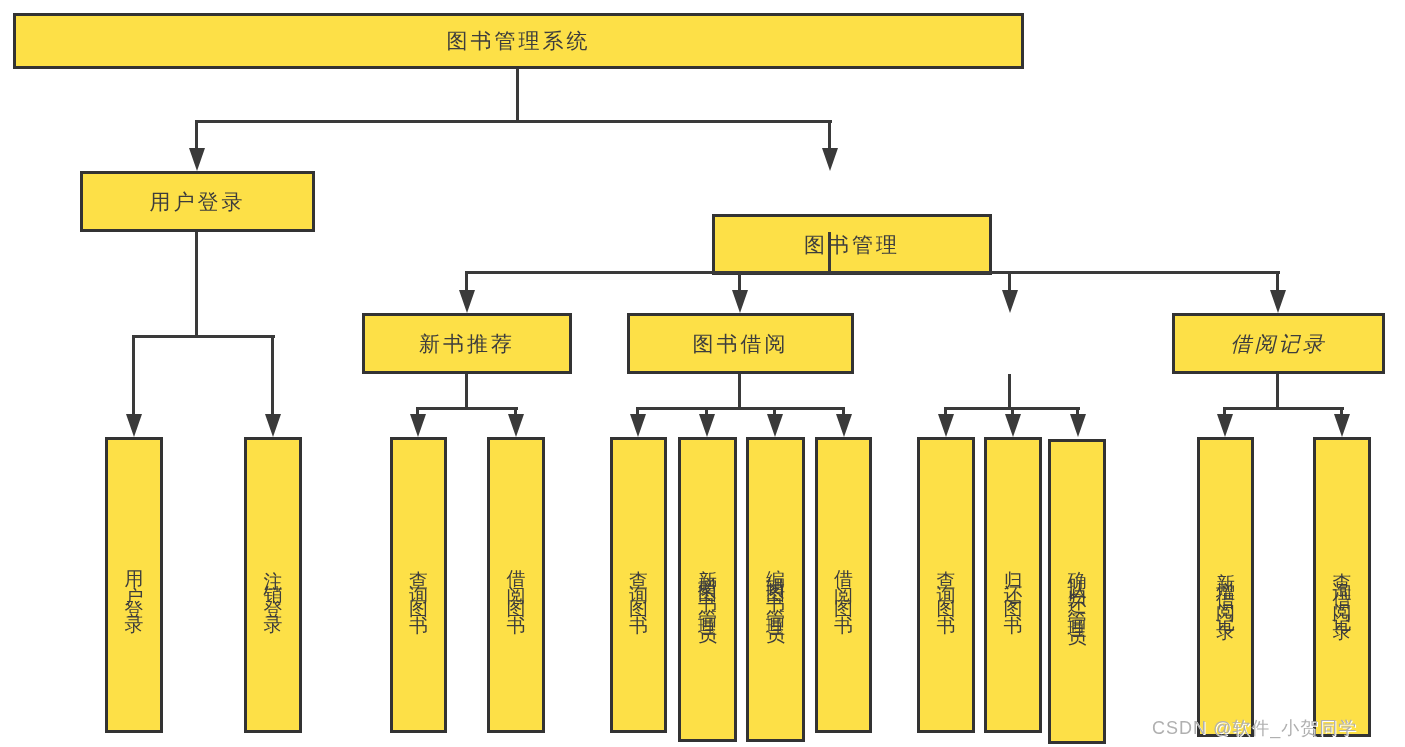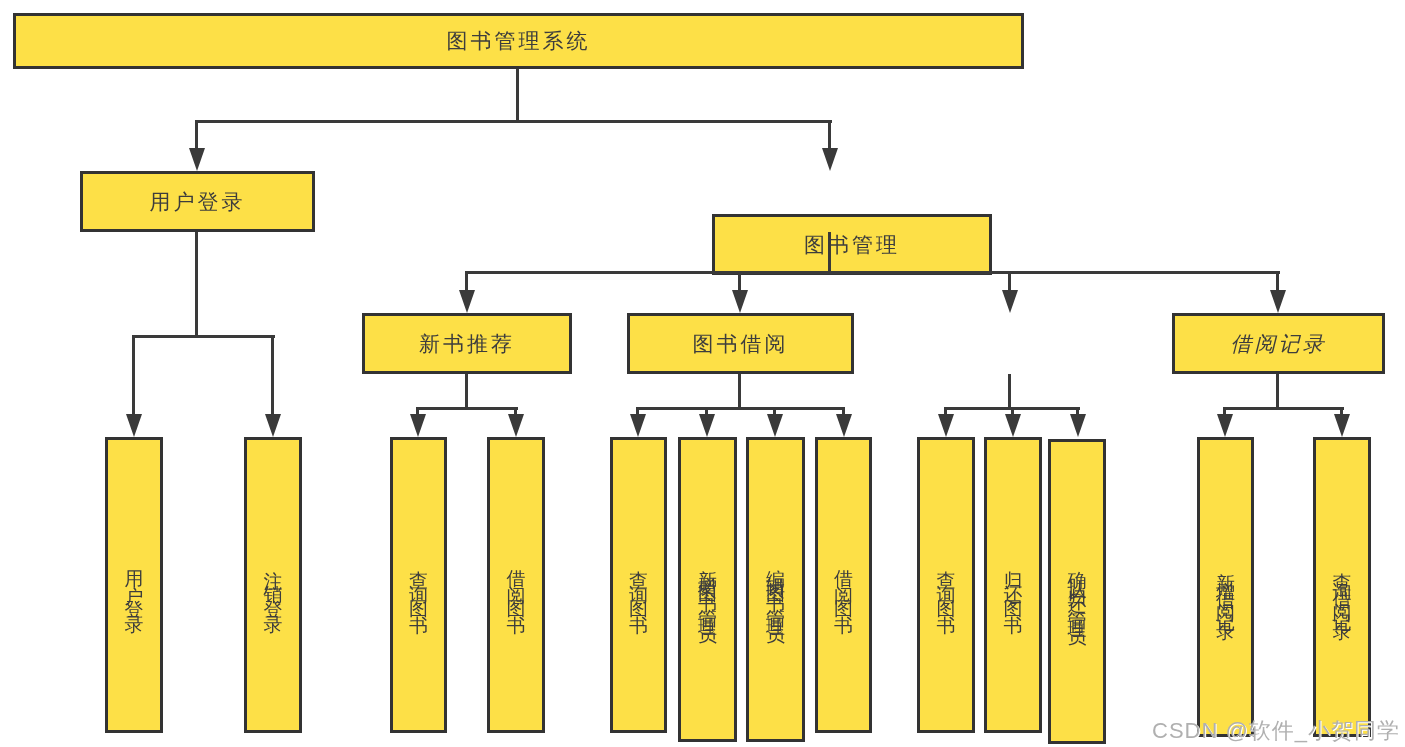--- a/index.html
+++ b/index.html
@@ -39,21 +39,21 @@
     width: 0; height: 0;
     border-left: 8px solid transparent;
     border-right: 8px solid transparent;
     border-top: 23px solid var(--line, #3a3a3a);
   }
   .watermark {
     position: absolute;
     left: 1152px;
     top: 716px;
     color: var(--watermark, #b0b0b0);
-    font-size: 22px;
+    font-size: 18px;
     letter-spacing: 1px;
     text-shadow: 1px 1px 0 #ffffff;
     z-index: 5;
   }
 </style>
 </head>
 <body>
 
 <div class="canvas">
 

